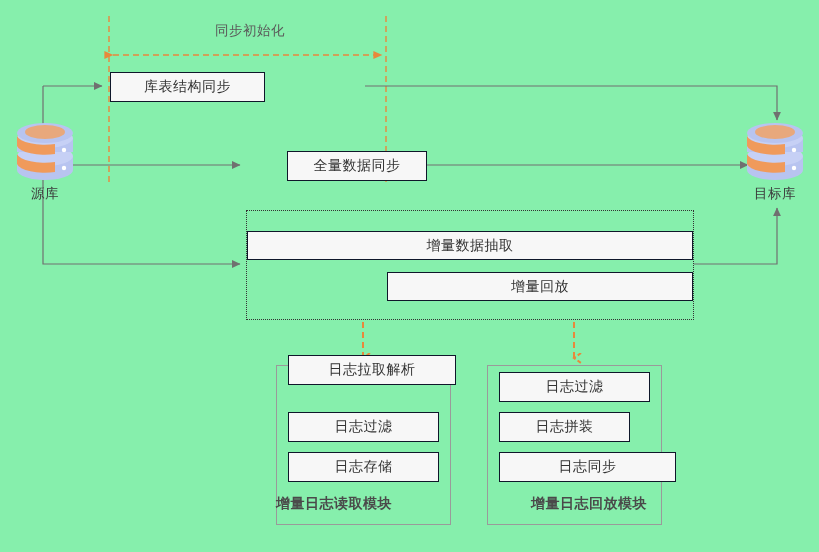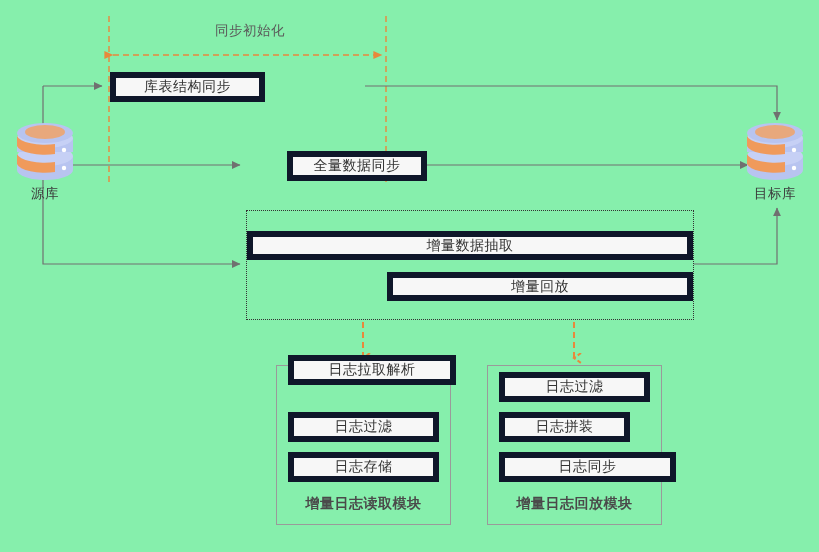--- a/index.html
+++ b/index.html
@@ -21,21 +21,21 @@
     position: absolute;
     left: 0;
     top: 0;
     width: 819px;
     height: 552px;
   }
   .node {
     position: absolute;
     box-sizing: border-box;
     background: #f7f7f7;
-    border: 6px solid #0f172a;
+    border: 1px solid #0f172a;
     display: flex;
     align-items: center;
     justify-content: center;
     color: #333333;
     font-size: 14px;
     letter-spacing: 0.5px;
     white-space: nowrap;
   }
   .plainbox {
     position: absolute;
@@ -49,21 +49,21 @@
     background: transparent;
     border: 1px dotted #333333;
   }
   .module-title {
     position: absolute;
     color: #4a4a4a;
     font-size: 14px;
     font-weight: bold;
     letter-spacing: 0.5px;
     white-space: nowrap;
-    text-align: center;
+    text-align: left;
   }
   .phase-label {
     position: absolute;
     color: #5a5a5a;
     font-size: 13.5px;
     letter-spacing: 0.5px;
     white-space: nowrap;
     text-align: center;
   }
   .db-icon {
@@ -176,15 +176,15 @@
   <div class="plainbox" style="left:276px; top:365px; width:175px; height:160px;"></div>
   <div class="node" style="left:288px; top:355px; width:168px; height:30px;">日志拉取解析</div>
   <div class="node" style="left:288px; top:412px; width:151px; height:30px;">日志过滤</div>
   <div class="node" style="left:288px; top:452px; width:151px; height:30px;">日志存储</div>
   <div class="module-title" style="left:276px; top:495px; width:175px;">增量日志读取模块</div>
 
   <div class="plainbox" style="left:487px; top:365px; width:175px; height:160px;"></div>
   <div class="node" style="left:499px; top:372px; width:151px; height:30px;">日志过滤</div>
   <div class="node" style="left:499px; top:412px; width:131px; height:30px;">日志拼装</div>
   <div class="node" style="left:499px; top:452px; width:177px; height:30px;">日志同步</div>
-  <div class="module-title" style="left:487px; top:495px; width:175px;">增量日志回放模块</div>
+  <div class="module-title" style="left:487px; top:495px; width:175px;padding-left:44px;">增量日志回放模块</div>
 
 </div>
 
 </body></html>

